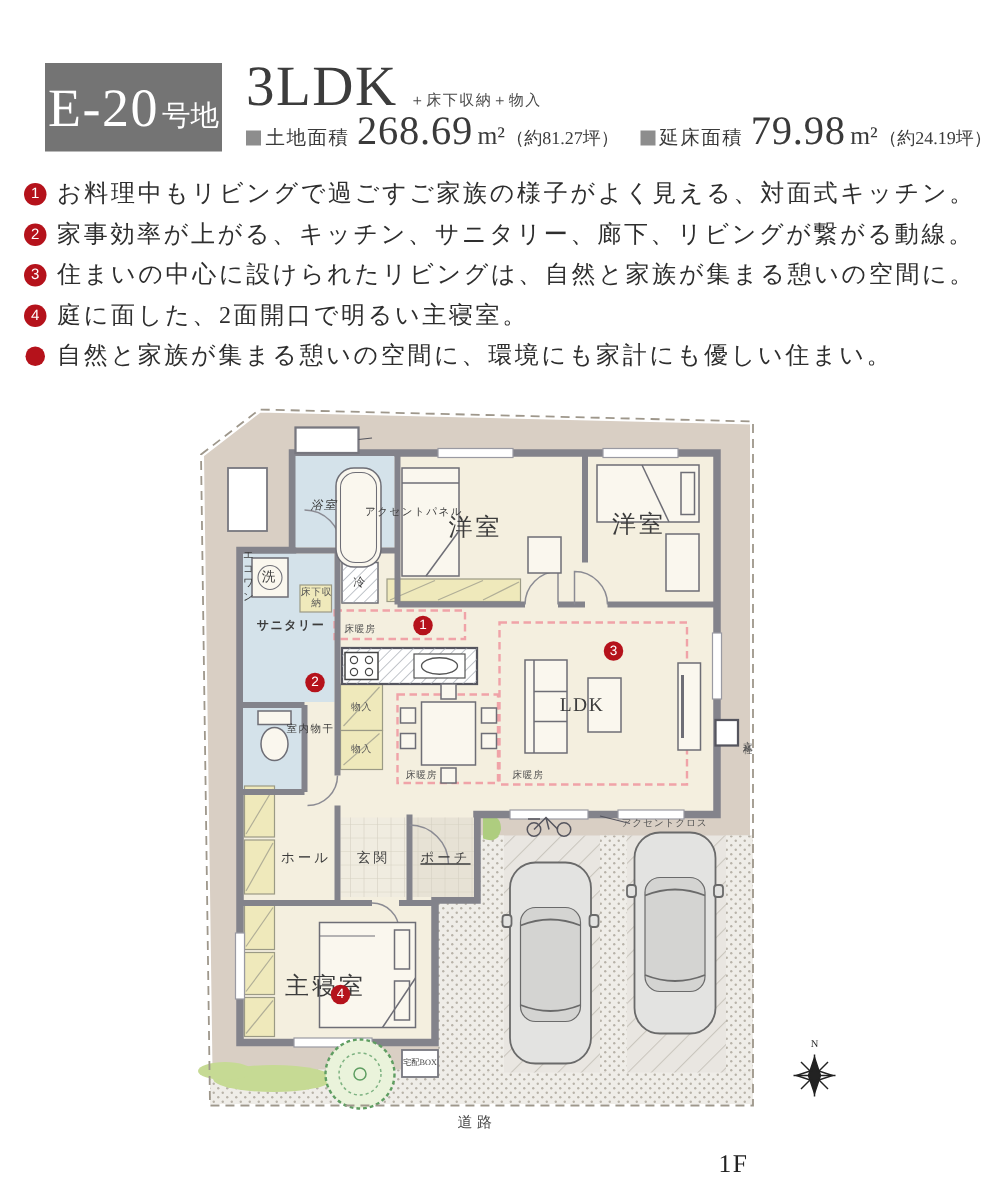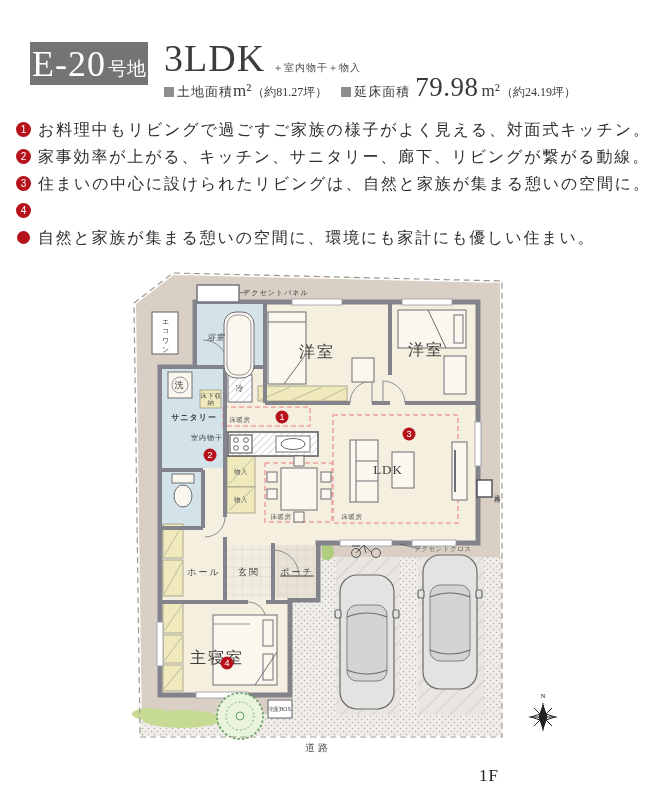--- a/index.html
+++ b/index.html
@@ -1,19 +1,19 @@
 <!DOCTYPE html>
 <html><head>
 <meta charset="utf-8">
 <style>
   html,body{margin:0;padding:0;background:#ffffff;}
   .page{position:relative;width:662px;height:800px;background:#fff;overflow:hidden;
         font-family:"Liberation Serif","DejaVu Serif",serif;color:#3a3a3a;}
   
-  .badge{position:absolute;left:30px;top:42px;width:118px;height:43px;background:#747474;
+  .badge{position:absolute;left:30px;top:42px;width:118px;height:59px;background:#747474;
          display:flex;align-items:center;justify-content:center;color:#fff;}
   .badge-main{font-size:36px;letter-spacing:1px;}
   .badge-sub{font-size:19px;margin-left:2px;padding-top:10px;}
   .plan-row{position:absolute;left:164px;top:36px;white-space:nowrap;}
   .plan-type{font-size:38px;color:#3c3c3c;letter-spacing:1px;}
   .plan-extras{font-size:10px;color:#4a4a4a;margin-left:8px;letter-spacing:1px;}
   .area-row{position:absolute;left:164px;top:72px;white-space:nowrap;display:flex;align-items:baseline;}
   .sq{display:inline-block;width:10px;height:10px;background:#8d8d8d;margin-right:3px;transform:translateY(1px);}
   .area-label{font-size:13px;letter-spacing:1px;}
   .area-value{font-size:27px;margin:0 3px 0 5px;letter-spacing:0.5px;}
@@ -26,21 +26,21 @@
          font-size:10px;line-height:15px;text-align:center;margin-right:7px;
          font-family:"Liberation Sans","DejaVu Sans",sans-serif;}
   .fmark.dot{width:13px;height:13px;margin-left:1px;margin-right:8px;}
   .ftext{font-size:16px;letter-spacing:1.8px;color:#2e2e2e;}
   
   .plan{position:absolute;left:0;top:262px;width:662px;height:538px;}
   .plan svg{position:absolute;left:0;top:0;}
   .plabel{position:absolute;transform:translate(-50%,-50%);white-space:nowrap;color:#3c3c3c;
           font-family:"Liberation Serif","DejaVu Serif",serif;text-align:center;}
   .lab8{font-size:8px;letter-spacing:1px;}
-  .lab7{font-size:7px;letter-spacing:1px;}
+  .lab7{font-size:7px;letter-spacing:1px;margin-top:48px;}
   .lab6{font-size:6.5px;letter-spacing:0.5px;color:#555;}
   .lab9{font-size:9px;letter-spacing:2px;}
   .lab10{font-size:16px;letter-spacing:2px;}
   .lab12{font-size:13px;letter-spacing:1px;}
   .vert{writing-mode:vertical-rl;letter-spacing:1px;}
   .wrap2{white-space:normal;width:24px;line-height:1.1;}
   .pmarker{position:absolute;transform:translate(-50%,-50%);width:13px;height:13px;border-radius:50%;
            background:#b5121b;color:#fff;font-size:9px;line-height:13px;text-align:center;
            font-family:"Liberation Sans","DejaVu Sans",sans-serif;}
   .floor-label{font-size:17px;color:#222;letter-spacing:1px;}
@@ -51,25 +51,26 @@
 </head>
 <body>
 
 <div class="page">
 
   <div class="badge">
     <span class="badge-main">E-20</span>
     <span class="badge-sub">号地</span>
   </div>
   <div class="plan-row">
-    <span class="plan-type">3LDK</span><span class="plan-extras">＋室内物干＋物入</span>
+    <span class="plan-type">3LDK</span><span class="plan-extras">＋床下収納＋物入</span>
   </div>
   <div class="area-row">
     <span class="sq"></span>
     <span class="area-label">土地面積</span>
+    <span class="area-value">268.69</span>
     <span class="area-unit">m²</span>
     <span class="area-note">（約81.27坪）</span>
     <span class="sq"></span>
     <span class="area-label">延床面積</span>
     <span class="area-value">79.98</span>
     <span class="area-unit">m²</span>
     <span class="area-note">（約24.19坪）</span>
   </div>
 
   <ul class="features">
@@ -80,20 +81,21 @@
     <li>
         <span class="fmark">2</span>
         <span class="ftext">家事効率が上がる、キッチン、サニタリー、廊下、リビングが繋がる動線。</span>
       </li>
     <li>
         <span class="fmark">3</span>
         <span class="ftext">住まいの中心に設けられたリビングは、自然と家族が集まる憩いの空間に。</span>
       </li>
     <li>
         <span class="fmark">4</span>
+        <span class="ftext">庭に面した、2面開口で明るい主寝室。</span>
       </li>
     <li>
         <span class="fmark dot"></span>
         <span class="ftext">自然と家族が集まる憩いの空間に、環境にも家計にも優しい住まい。</span>
       </li>
   </ul>
 
   <div class="plan">
     <svg width="662" height="538" viewBox="0 0 662 538">
       <defs>

